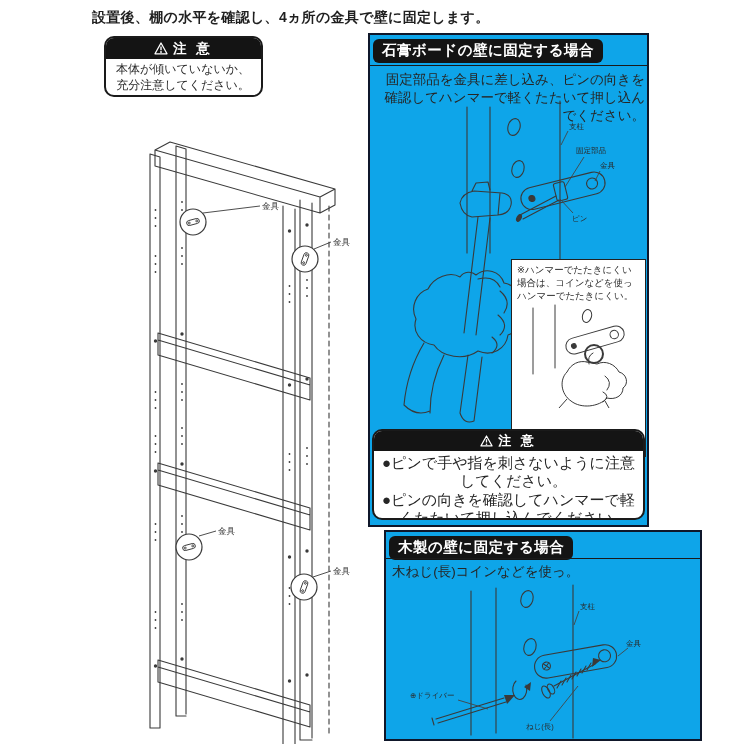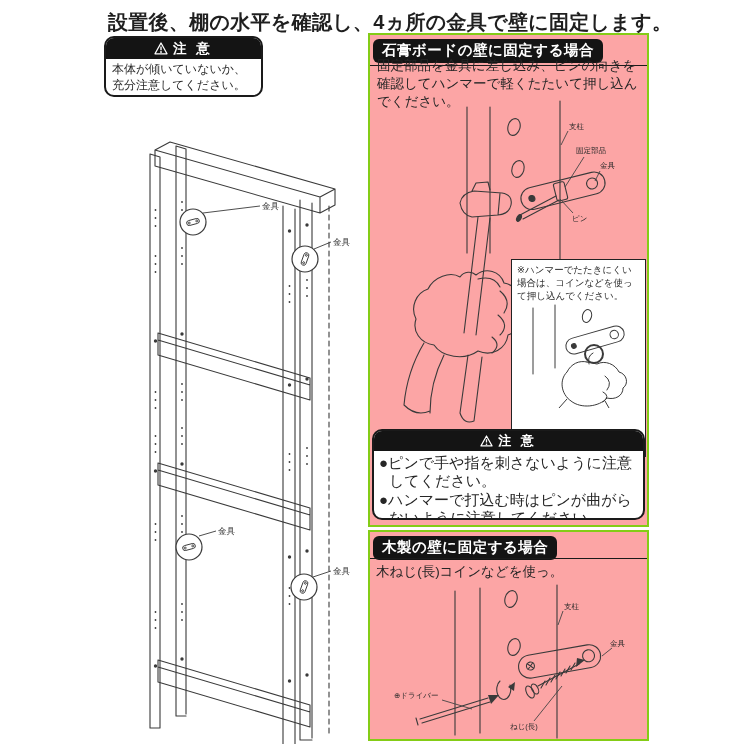--- a/index.html
+++ b/index.html
@@ -1,39 +1,39 @@
 <!DOCTYPE html>
 <html><head>
 <meta charset="utf-8">
 <style>
   * { margin:0; padding:0; box-sizing:border-box; }
   html,body { background:#ffffff; }
   body { font-family:"Liberation Sans","DejaVu Sans",sans-serif; color:#222; }
   .page { position:relative; width:750px; height:750px; background:#fff; overflow:hidden; }
   .abs { position:absolute; }
 
-  .top-instruction { left:92px; top:9px; font-size:20px; font-weight:bold; letter-spacing:.3px; color:#1f1f1f;margin-left:16px; }
+  .top-instruction { left:92px; top:9px; font-size:14px; font-weight:bold; letter-spacing:.3px; color:#1f1f1f; }
 
   
-  .cbox { border:2px solid #1a1a1a; border-radius:10px; overflow:hidden; background:#fff; }
+  .cbox { border:2px solid #1a1a1a; border-radius:10px; overflow:hidden; background:#fff;text-align:center; }
   .cbox-header { background:#141414; color:#fff; font-weight:bold; display:flex; align-items:center; justify-content:center; gap:5px; letter-spacing:3px; }
   .left-caution { left:104px; top:36px; width:159px; height:61px; }
   .left-caution .cbox-header { height:21px; font-size:13.5px; }
   .left-caution .cbox-body { padding:3px 7px 0 6px; font-size:12px; line-height:1.32; color:#2a2a2a; }
 
   
-  .section { position:absolute; border:2px solid #84cc16; background:#fca5a5; }
+  .section { position:absolute; border:2px solid #0f172a; background:#0ea5e9; }
   .psb  { left:368px; top:33px;  width:281px; height:494px; }
-  .wood { left:368px; top:530px; width:281px; height:211px; }
+  .wood { left:384px; top:530px; width:318px; height:211px; }
   .section-title { position:absolute; left:3px; top:4px; background:#141414; color:#fff; font-weight:bold; font-size:14.5px; line-height:1; border-radius:6px; padding:4px 9px 5px 9px; letter-spacing:.5px; white-space:nowrap; }
   .section-rule { position:absolute; left:0; width:100%; border-top:1.5px solid #1a1a1a; }
   .psb  .section-rule { top:30px; }
   .wood .section-rule { top:26px; }
   .section-body { position:absolute; font-size:13.5px; line-height:1.33; color:#262626; letter-spacing:0; }
-  .psb  .section-body { left:7px; top:22px; width:268px; }
+  .psb  .section-body { left:7px; top:36px; width:268px;text-align:right; }
   .wood .section-body { left:6px; top:31px; width:268px; }
 
   
   .note-box { position:absolute; left:141px; top:224px; width:135px; height:198px; border:1.5px solid #222; background:#fff; padding:4px 3px 0 5px; }
   .note-line { font-size:9.5px; line-height:1.35; color:#2a2a2a; white-space:nowrap; }
   .note-line.indent { }
 
   
   .psb-caution { position:absolute; left:2px; top:394px; width:273px; height:91px; }
   .psb-caution .cbox-header { height:20px; font-size:13px; }
@@ -230,21 +230,21 @@
       </g>
       <text class="dlabel" x="197" y="34">支柱</text>
       <text class="dlabel" x="204" y="58">固定部品</text>
       <text class="dlabel" x="228" y="73">金具</text>
       <text class="dlabel" x="200" y="126">ピン</text>
     </svg>
 
     <div class="note-box">
       <div class="note-line">※ハンマーでたたきにくい</div>
       <div class="note-line indent">場合は、コインなどを使っ</div>
-      <div class="note-line indent">て押し込んでください。</div>
+      <div class="note-line indent">ハンマーでたたきにくい。</div>
       <svg width="126" height="106" viewBox="0 0 126 106">
         <g stroke="#3a3a3a" stroke-width="1" fill="none" stroke-linejoin="round" stroke-linecap="round">
           <path d="M16,6 V72"></path>
           <path d="M38,3 V66"></path>
           <ellipse cx="70" cy="14" rx="4.5" ry="6.5" transform="rotate(16 70 14)"></ellipse>
           <g transform="rotate(-16 78 38)">
             <rect x="48" y="30" width="60" height="16" rx="8"></rect>
             <circle cx="98" cy="38" r="4.2"></circle>
             <circle cx="56" cy="38" r="2.4" fill="#3a3a3a"></circle>
           </g>
@@ -262,21 +262,21 @@
           <svg width="13" height="12" viewBox="0 0 14 13">
               <path d="M7 1 L13 11.8 L1 11.8 Z" fill="none" stroke="#fff" stroke-width="1.3" stroke-linejoin="round"></path>
               <line x1="7" y1="4.6" x2="7" y2="8.2" stroke="#fff" stroke-width="1.4"></line>
               <circle cx="7" cy="10" r="0.9" fill="#fff"></circle>
             </svg>
         </span>
         <span>注 意</span>
       </div>
       <div class="cbox-body">
         <div class="bullet">●ピンで手や指を刺さないように注意してください。</div>
-        <div class="bullet">●ハンマーで打込む時はピンが曲がらないように注意してください。</div>
+        <div class="bullet">●ピンの向きを確認してハンマーで軽くたたいて押し込んでください。</div>
       </div>
     </div>
   </div>
 
   <div class="section wood">
     <div class="section-title">木製の壁に固定する場合</div>
     <div class="section-rule"></div>
     <div class="section-body">木ねじ(長)コインなどを使っ。</div>
 
     <svg class="abs" style="left:2px;top:51px" width="274" height="158" viewBox="0 0 274 158">

